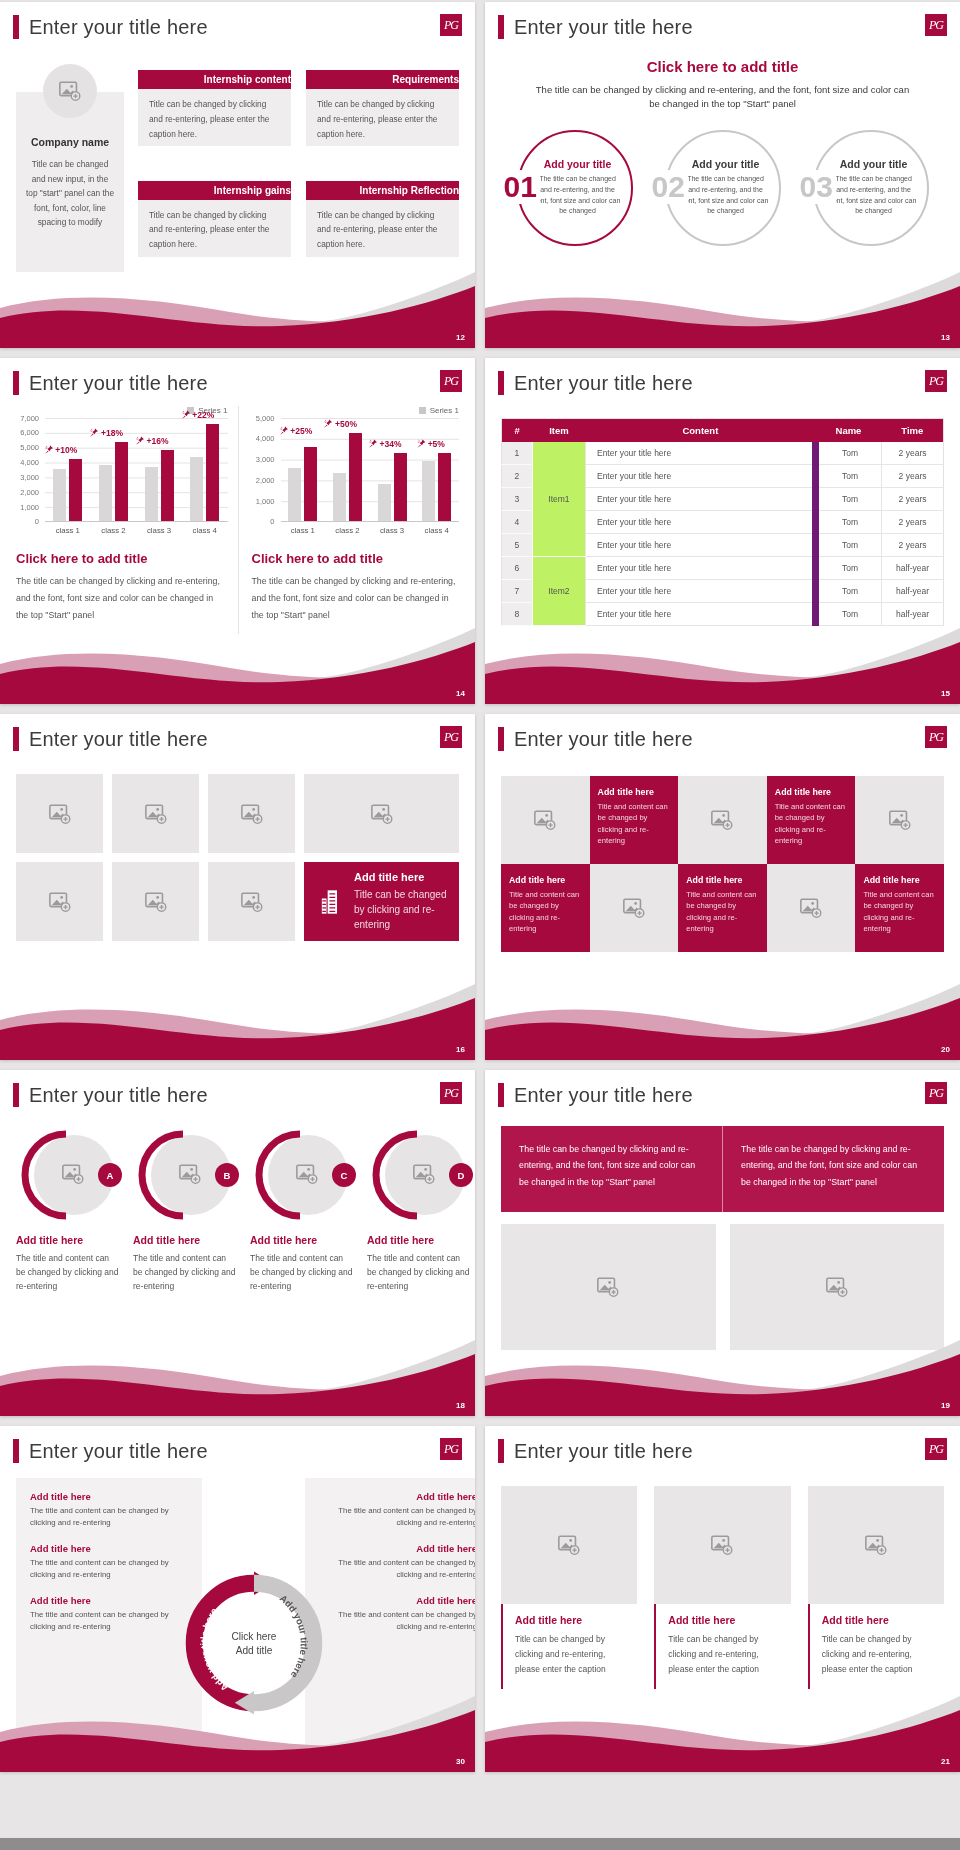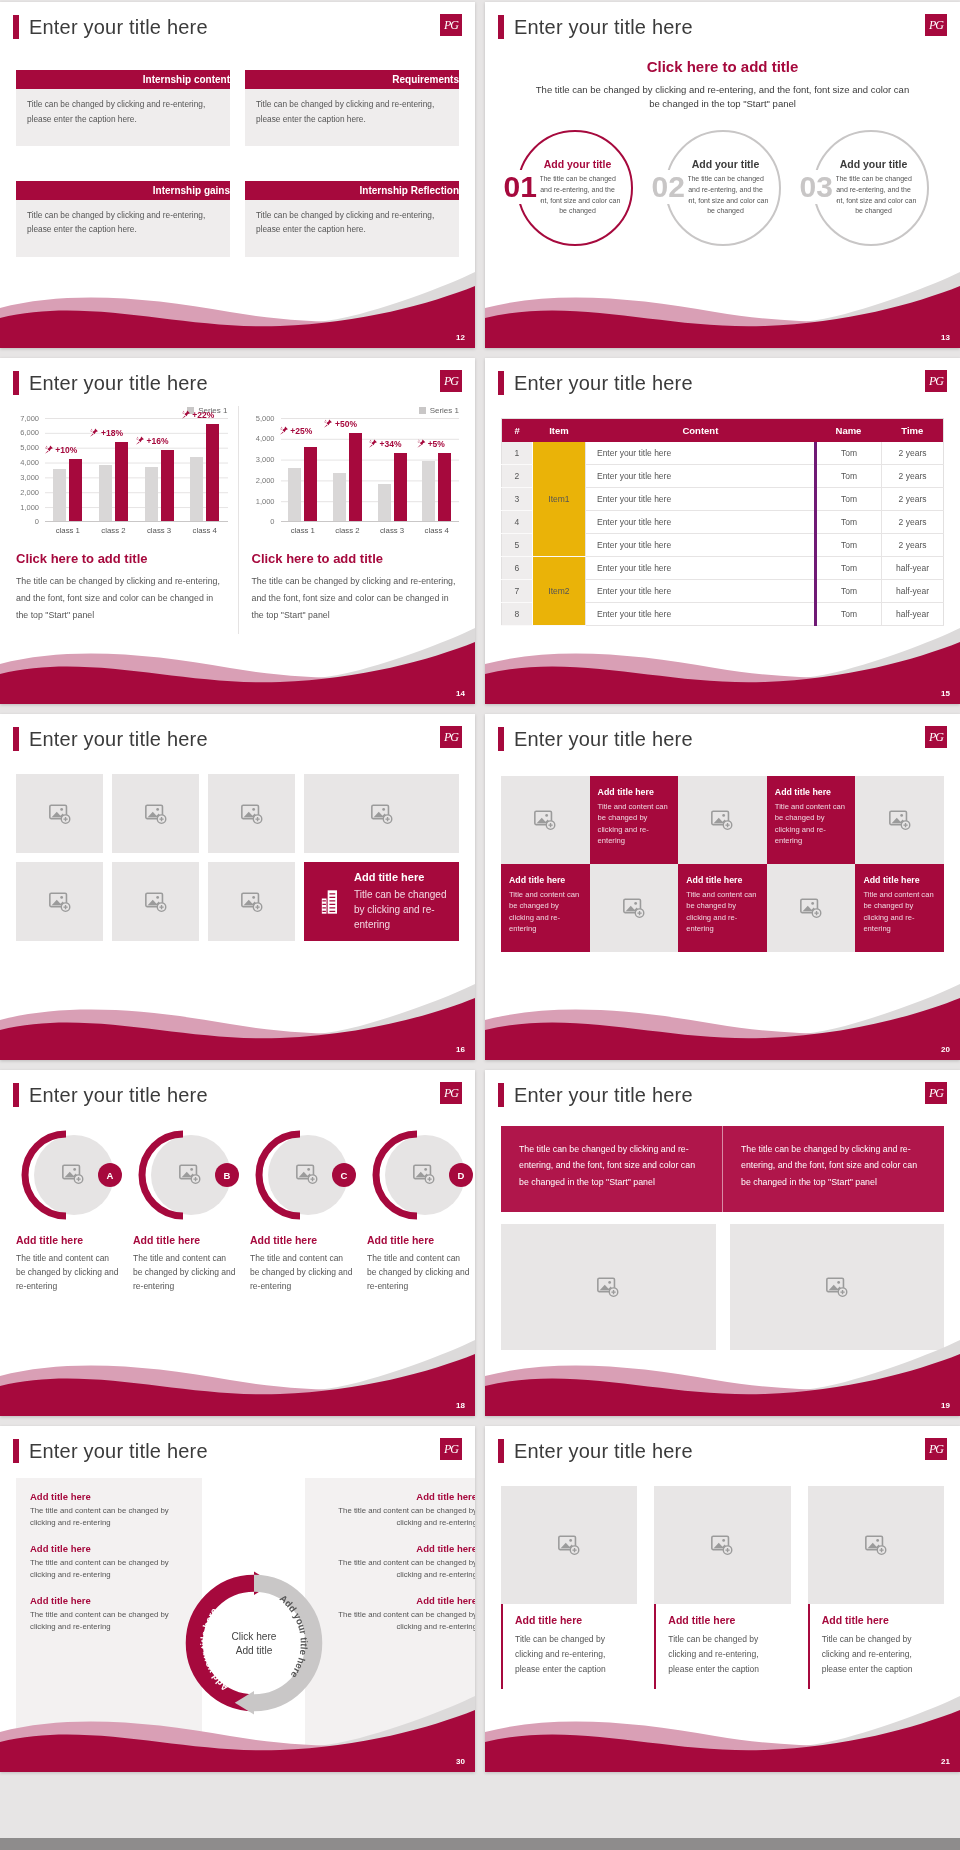--- a/index.html
+++ b/index.html
@@ -61,23 +61,23 @@
   .xcats { display:flex; margin-top:4px; }
   .xcats span { flex:1; text-align:center; font-size:7.8px; color:#555; }
   .s14-head { color:#a6093d; font-weight:bold; font-size:13px; margin:16px 0 7px; }
   .s14-cap { font-size:8.8px; color:#555; line-height:1.95; }
   
   .s15 { padding-top:16px; }
   .tbl { width:100%; border-collapse:collapse; border:1px solid #e2e0e0; }
   .tbl th { background:#a6093d; color:#fff; font-size:9.5px; padding:6px 4px; font-weight:bold; }
   .tbl td { font-size:8.5px; color:#555; padding:6px 5px; text-align:center; border-bottom:1px solid #e6e4e4; }
   .c-num { background:#efeded; width:7%; border-bottom:1px solid #fbfafa !important; }
-  .c-item { background:#eab308; width:12%; border-bottom:1px solid #fbfafa !important; border-left:1px solid #fff; }
+  .c-item { background:#bef264; width:12%; border-bottom:1px solid #fbfafa !important; border-left:1px solid #fff; }
   .c-content { text-align:left !important; padding-left:11px !important; width:52%; border-left:1px solid #e6e4e4; }
-  .c-name { width:15%; border-left:3px solid #701a75; }
+  .c-name { width:15%; border-left:7px solid #701a75; }
   .c-time { width:14%; border-left:1px solid #e6e4e4; }
   
   .s16-grid { display:grid; grid-template-columns:87px 87px 87px 1fr; gap:9px; padding-top:16px; }
   .s16-grid .ph { height:79px; }
   .s16-box { background:#a6093d; height:79px; display:flex; align-items:center; gap:10px; padding:0 12px; }
   .bldg { width:28px; height:34px; flex:none; }
   .s16-box h4 { color:#fff; font-size:11px; margin-bottom:4px; }
   .s16-box p { color:#f2d9e2; font-size:10px; line-height:1.5; }
   
   .s17-grid { display:grid; grid-template-columns:repeat(5,1fr); grid-auto-rows:88px; padding-top:18px; }
@@ -161,20 +161,29 @@
 
   <section class="slide">
     <header class="s-head">
       <span class="tbar"></span>
       <h2 class="s-title">Enter your title here</h2>
       <span class="logo">
           <i>PG</i>
         </span>
     </header>
     <div class="body s12">
+      <aside class="s12-card">
+        <span class="avatar">
+            <svg class="ph-i">
+              <use href="#i-img"></use>
+            </svg>
+          </span>
+        <h3>Company name</h3>
+        <p>Title can be changed and new input, in the top "start" panel can the font, font, color, line spacing to modify</p>
+      </aside>
       <div class="s12-grid">
         <div class="s12-box">
           <div class="s12-box-h">Internship content</div>
           <p class="s12-box-b">Title can be changed by clicking and re-entering, please enter the caption here.</p>
         </div>
         <div class="s12-box">
           <div class="s12-box-h">Requirements</div>
           <p class="s12-box-b">Title can be changed by clicking and re-entering, please enter the caption here.</p>
         </div>
         <div class="s12-box">

